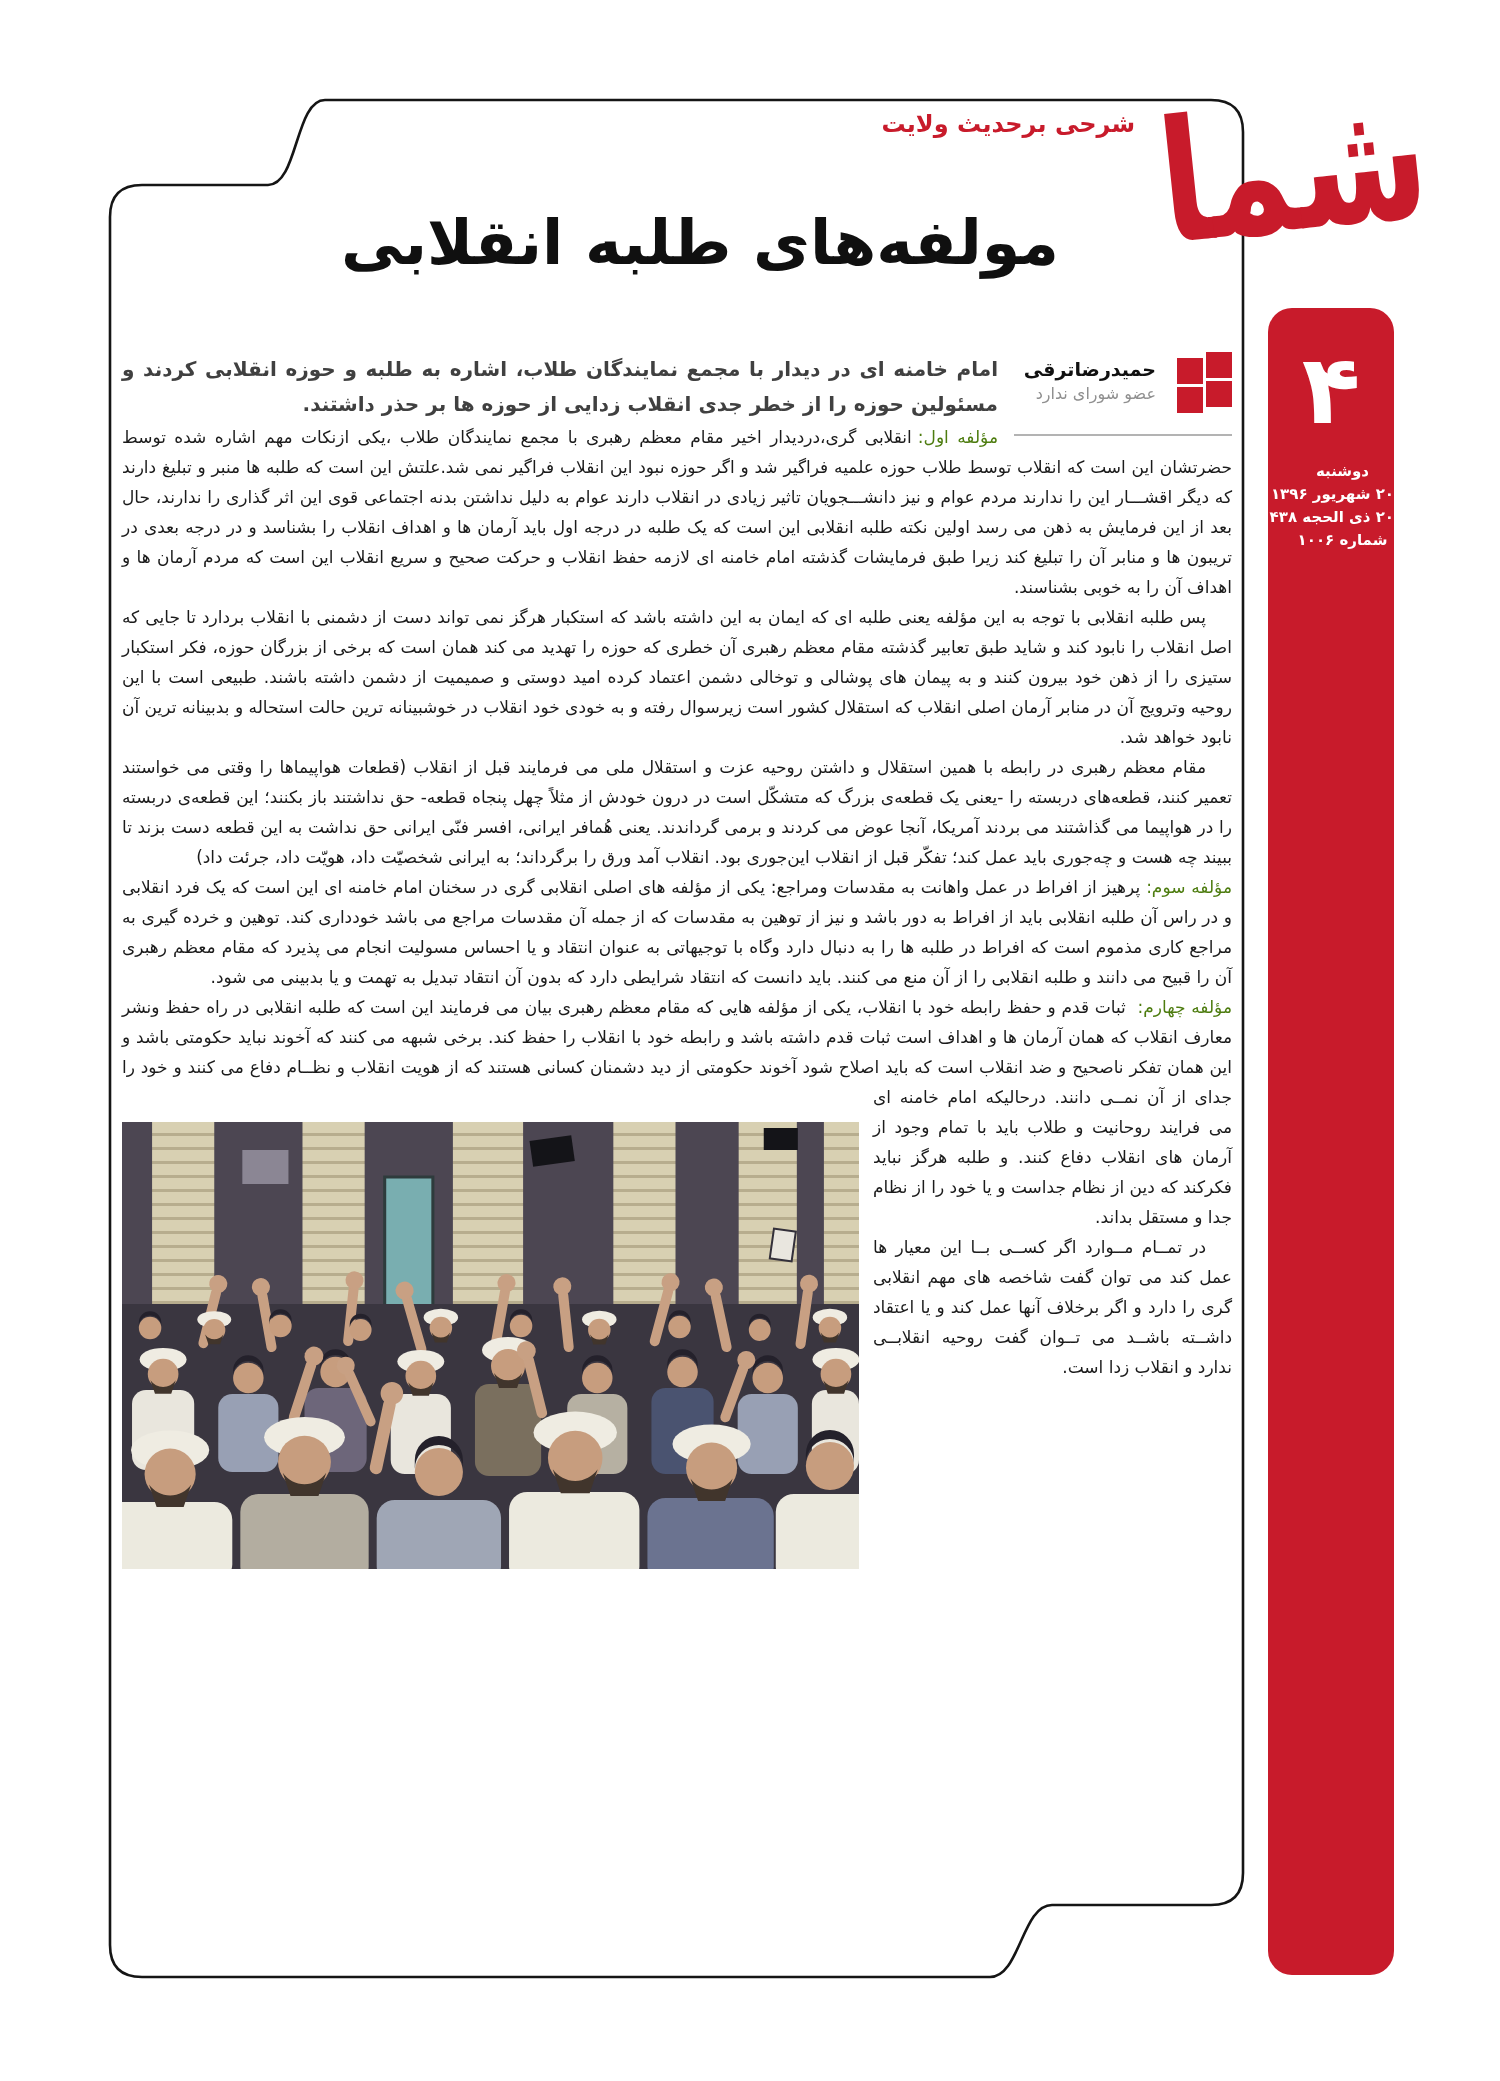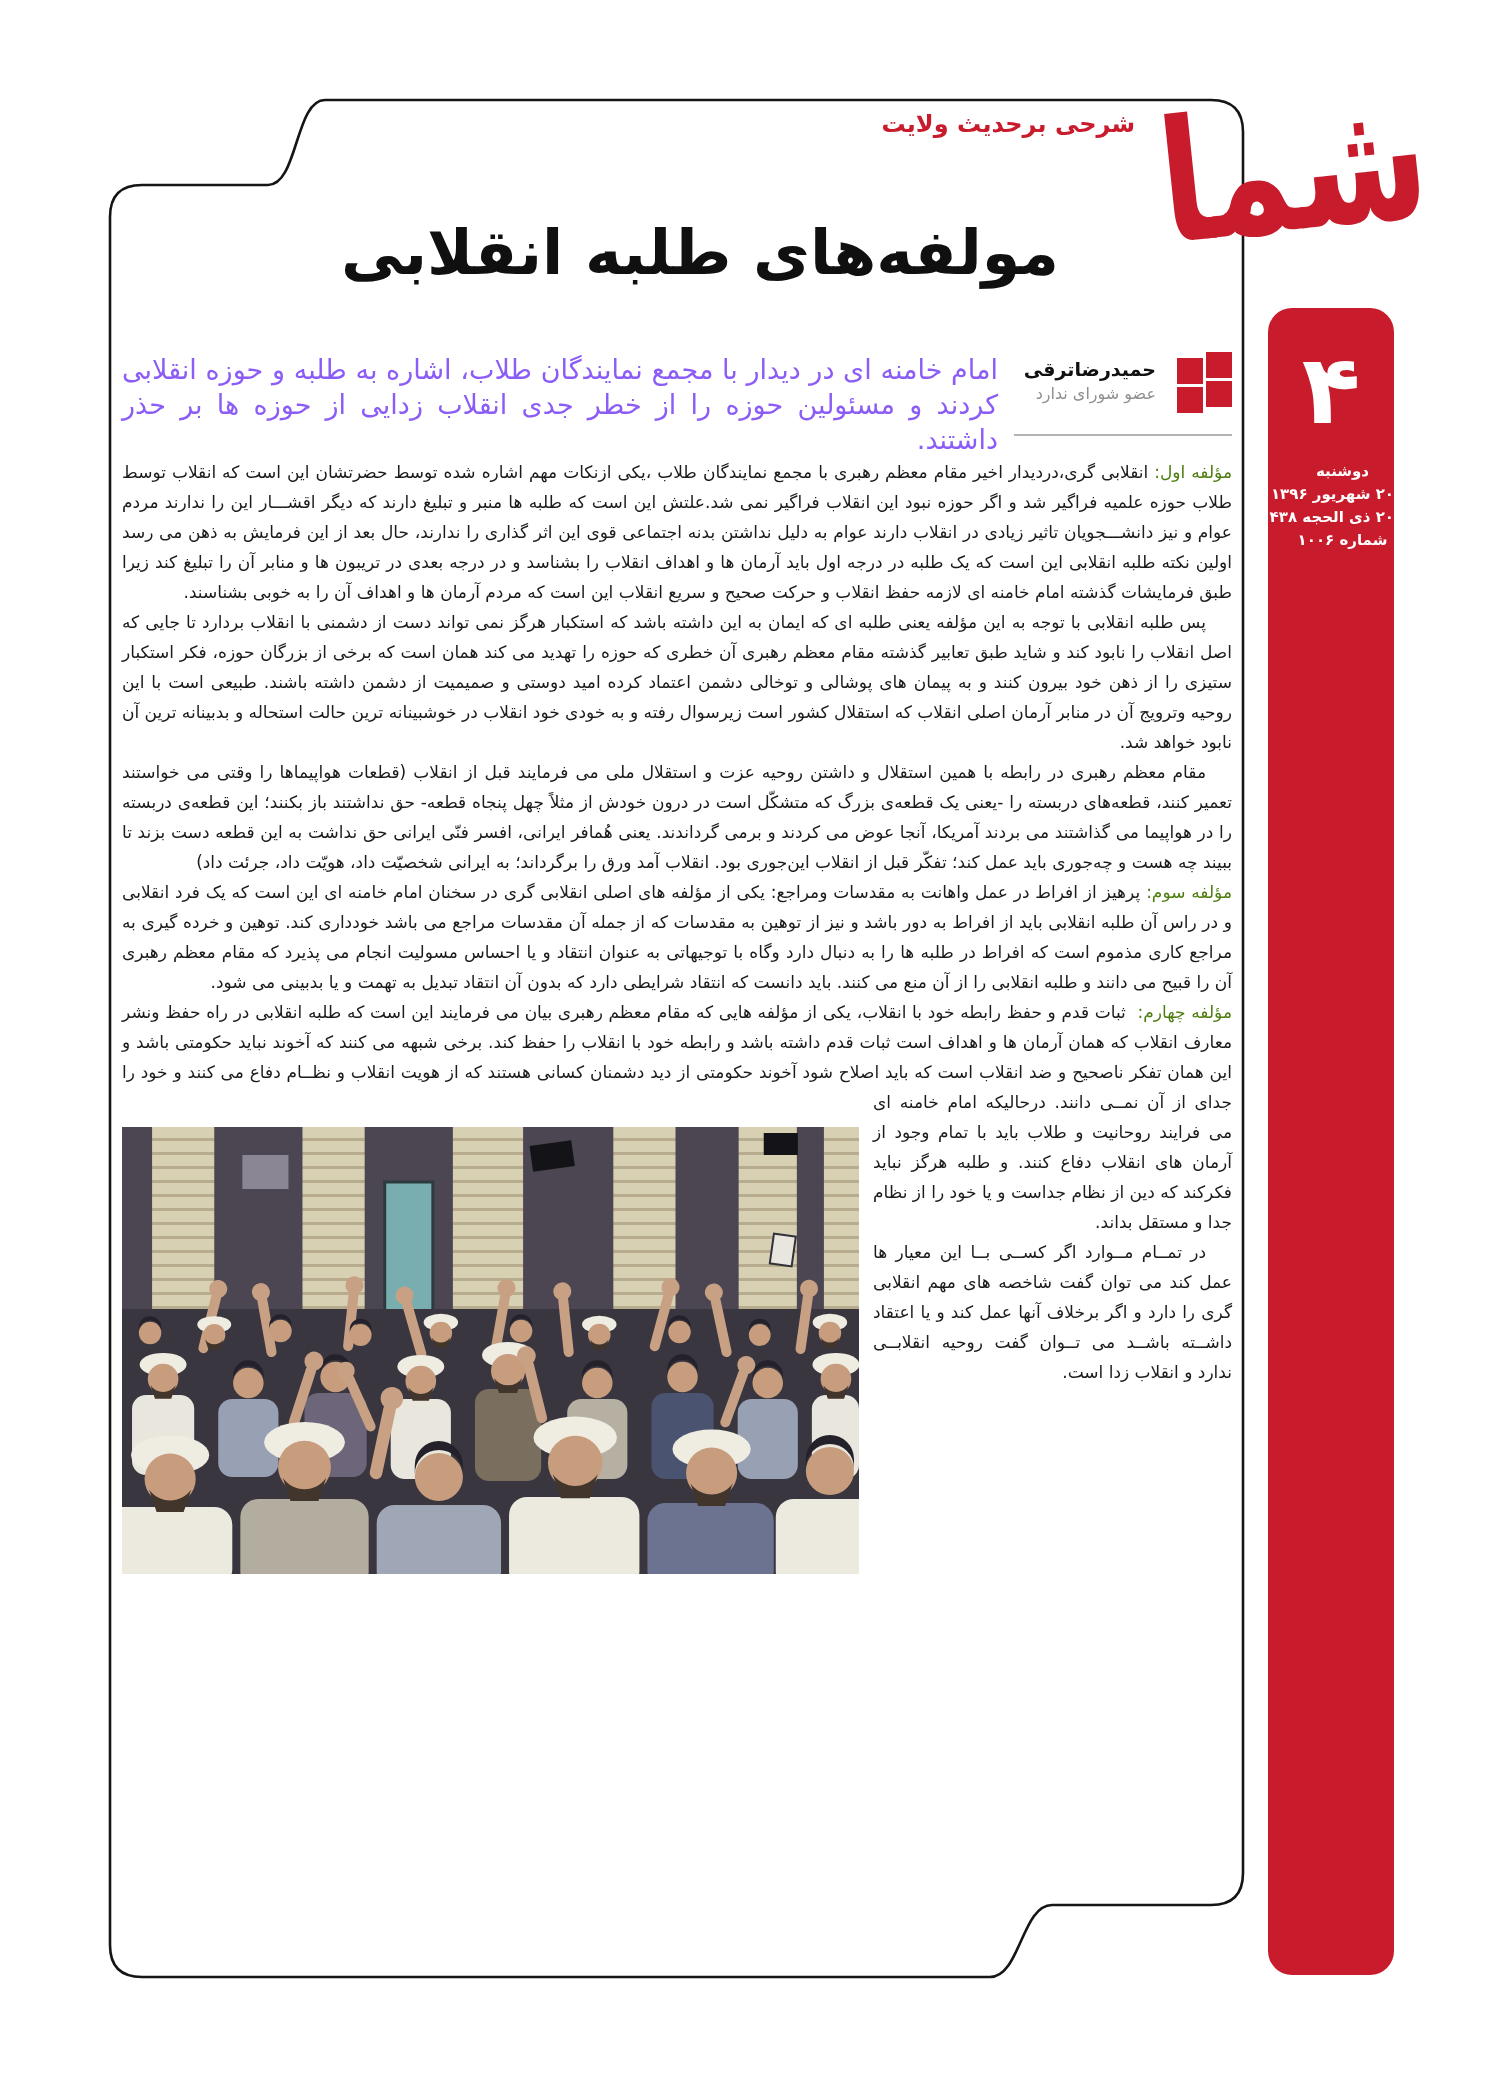--- a/index.html
+++ b/index.html
@@ -25,31 +25,31 @@
   .dates div{white-space:nowrap;}
 
   
   .frame-svg{left:0;top:0;width:1500px;height:2081px;pointer-events:none;}
 
   .kicker{
     right:365px;top:110px;font-size:24px;font-weight:bold;color:#c81b2b;
     white-space:nowrap;
   }
   .headline{
-    left:160px;top:216px;width:1080px;text-align:center;
+    left:160px;top:206px;width:1080px;text-align:center;
     font-size:62px;font-weight:bold;color:#101010;letter-spacing:-1px;
   }
 
   
   .flow{
     left:122px;top:352px;width:1110px;direction:rtl;
     text-align:justify;
   }
   .flow p{margin:0;}
-  .intro{font-size:27px;font-weight:normal;line-height:35px;color:#8b5cf6;}
+  .intro{font-size:20px;font-weight:bold;line-height:35px;color:#404040;}
   .intro.ind{text-indent:28px;}
   .bodyp{font-size:17px;line-height:30px;}
   .bodyp.ind{text-indent:26px;}
   .sec{margin-top:23px;}
   .lead{color:#4d7c0f;font-weight:normal;margin-left:6px;}
 
   
   .author{
     float:right;width:218px;min-height:74px;margin-left:16px;margin-bottom:10px;
     padding-bottom:8px;border-bottom:2px solid #b3b3b3;

